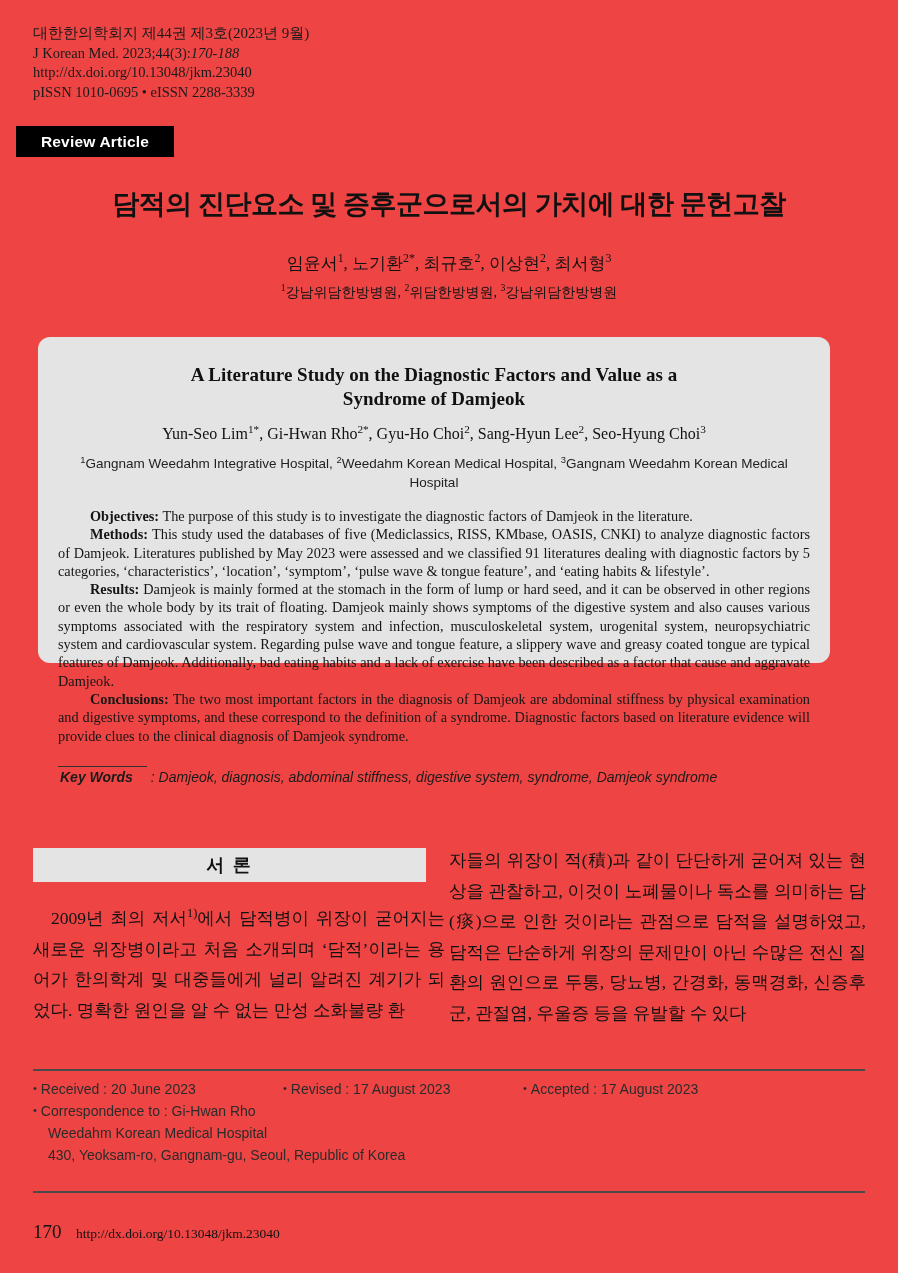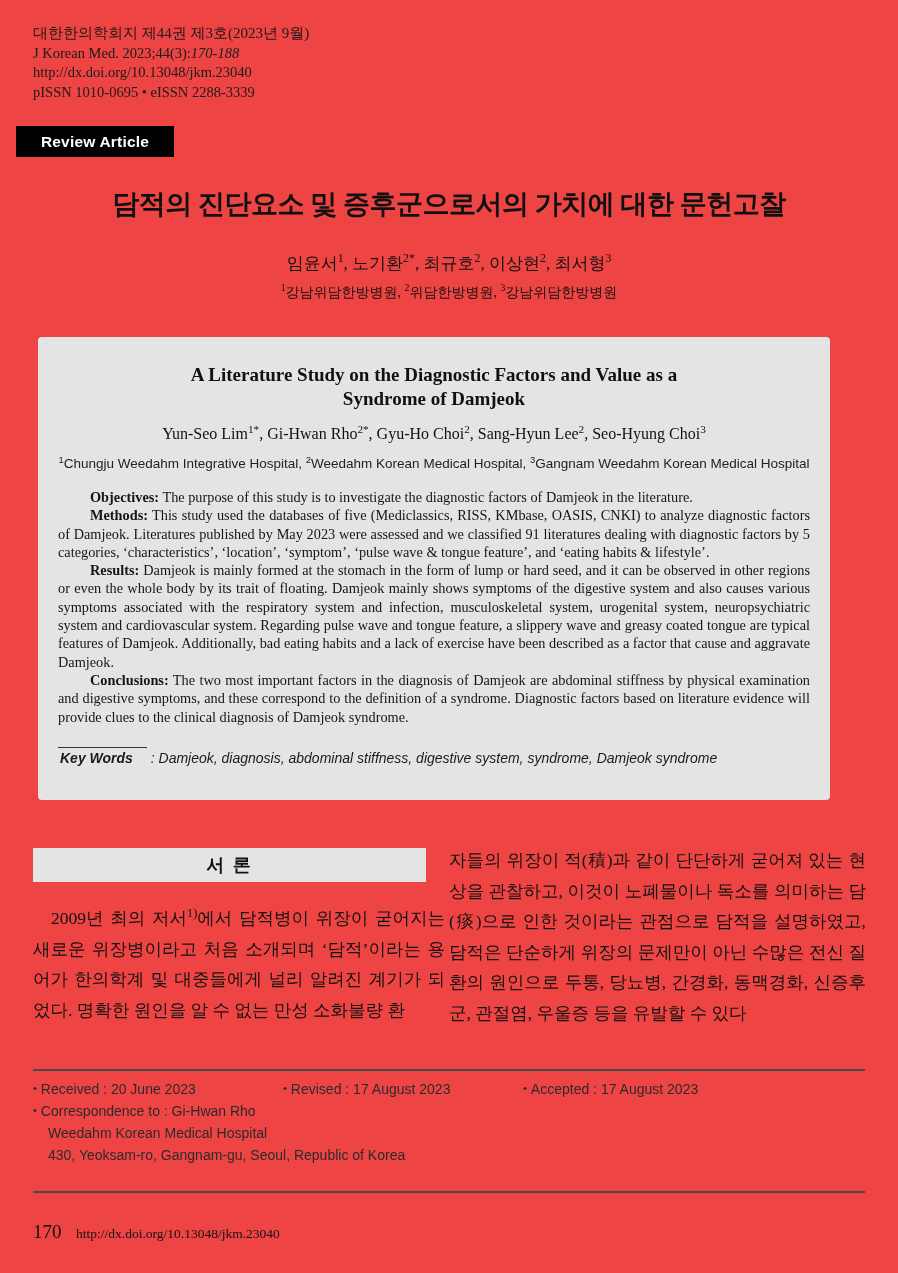--- a/index.html
+++ b/index.html
@@ -17,21 +17,21 @@
     display:flex;align-items:center;justify-content:center;
     font-family:"Liberation Sans","DejaVu Sans",sans-serif;font-weight:bold;font-size:15.5px;letter-spacing:.2px;
   }
   
   .title-kr{position:absolute;left:0;top:186px;width:898px;text-align:center;font-size:27px;font-weight:bold;letter-spacing:-0.5px;}
   .authors-kr{position:absolute;left:0;top:252px;width:898px;text-align:center;font-size:17px;}
   .affils-kr{position:absolute;left:0;top:284px;width:898px;text-align:center;font-size:14px;}
   sup{font-size:70%;line-height:0;}
   
   .abs-box{
-    position:absolute;left:38px;top:337px;width:792px;height:463px;background:#e4e4e4;border-radius:4px;
+    position:absolute;left:38px;top:337px;width:792px;height:326px;background:#e4e4e4;border-radius:12px;
     box-sizing:border-box;padding:20px 20px 0 20px;
   }
   .abs-title{text-align:center;font-weight:bold;font-size:19px;line-height:24px;margin-top:6px;}
   .abs-authors{text-align:center;font-size:16px;margin-top:14px;}
   .abs-affils{
     text-align:center;font-family:"Liberation Sans","DejaVu Sans",sans-serif;
     font-size:13.5px;line-height:19px;margin-top:11px;color:#222;
   }
   .abs-body{margin-top:15px;font-size:14.3px;line-height:18.3px;text-align:justify;color:#151515;}
   .abs-body p{margin:0;}
@@ -102,21 +102,21 @@
 
   <div class="abs-box">
     <div class="abs-title">
       <div>A Literature Study on the Diagnostic Factors and Value as a</div>
       <div>Syndrome of Damjeok</div>
     </div>
     <div class="abs-authors">
       <span><span>Yun-Seo Lim</span><sup>1*</sup><span>,  </span></span><span><span>Gi-Hwan Rho</span><sup>2*</sup><span>, </span></span><span><span>Gyu-Ho Choi</span><sup>2</sup><span>, </span></span><span><span>Sang-Hyun Lee</span><sup>2</sup><span>, </span></span><span><span>Seo-Hyung Choi</span><sup>3</sup><span></span></span>
     </div>
     <div class="abs-affils">
-      <span><sup>1</sup><span>Chungju Weedahm Integrative Hospital</span><span>, </span></span><span><sup>2</sup><span>Weedahm Korean Medical Hospital</span><span>, </span></span><span><sup>3</sup><span>Gangnam Weedahm Korean Medical Hospital</span><span></span></span>
+      <span><sup>1</sup><span>Gangnam Weedahm Integrative Hospital</span><span>, </span></span><span><sup>2</sup><span>Weedahm Korean Medical Hospital</span><span>, </span></span><span><sup>3</sup><span>Gangnam Weedahm Korean Medical Hospital</span><span></span></span>
     </div>
     <div class="abs-body">
       <p><span class="lbl">Objectives:</span><span> The purpose of this study is to investigate the diagnostic factors of Damjeok in the literature.</span></p>
       <p><span class="lbl">Methods:</span><span> This study used the databases of five (Mediclassics, RISS, KMbase, OASIS, CNKI) to analyze diagnostic factors of Damjeok. Literatures published by May 2023 were assessed and we classified 91 literatures dealing with diagnostic factors by 5 categories, ‘characteristics’, ‘location’, ‘symptom’, ‘pulse wave &amp; tongue feature’, and ‘eating habits &amp; lifestyle’.</span></p>
       <p><span class="lbl">Results:</span><span> Damjeok is mainly formed at the stomach in the form of lump or hard seed, and it can be observed in other regions or even the whole body by its trait of floating. Damjeok mainly shows symptoms of the digestive system and also causes various symptoms associated with the respiratory system and infection, musculoskeletal system, urogenital system, neuropsychiatric system and cardiovascular system. Regarding pulse wave and tongue feature, a slippery wave and greasy coated tongue are typical features of Damjeok. Additionally, bad eating habits and a lack of exercise have been described as a factor that cause and aggravate Damjeok.</span></p>
       <p><span class="lbl">Conclusions:</span><span> The two most important factors in the diagnosis of Damjeok are abdominal stiffness by physical examination and digestive symptoms, and these correspond to the definition of a syndrome. Diagnostic factors based on literature evidence will provide clues to the clinical diagnosis of Damjeok syndrome.</span></p>
     </div>
     <div class="keywords">
       <span class="kw-label">Key Words</span><span> : </span><span>Damjeok, diagnosis, abdominal stiffness, digestive system, syndrome, Damjeok syndrome</span>
     </div>

